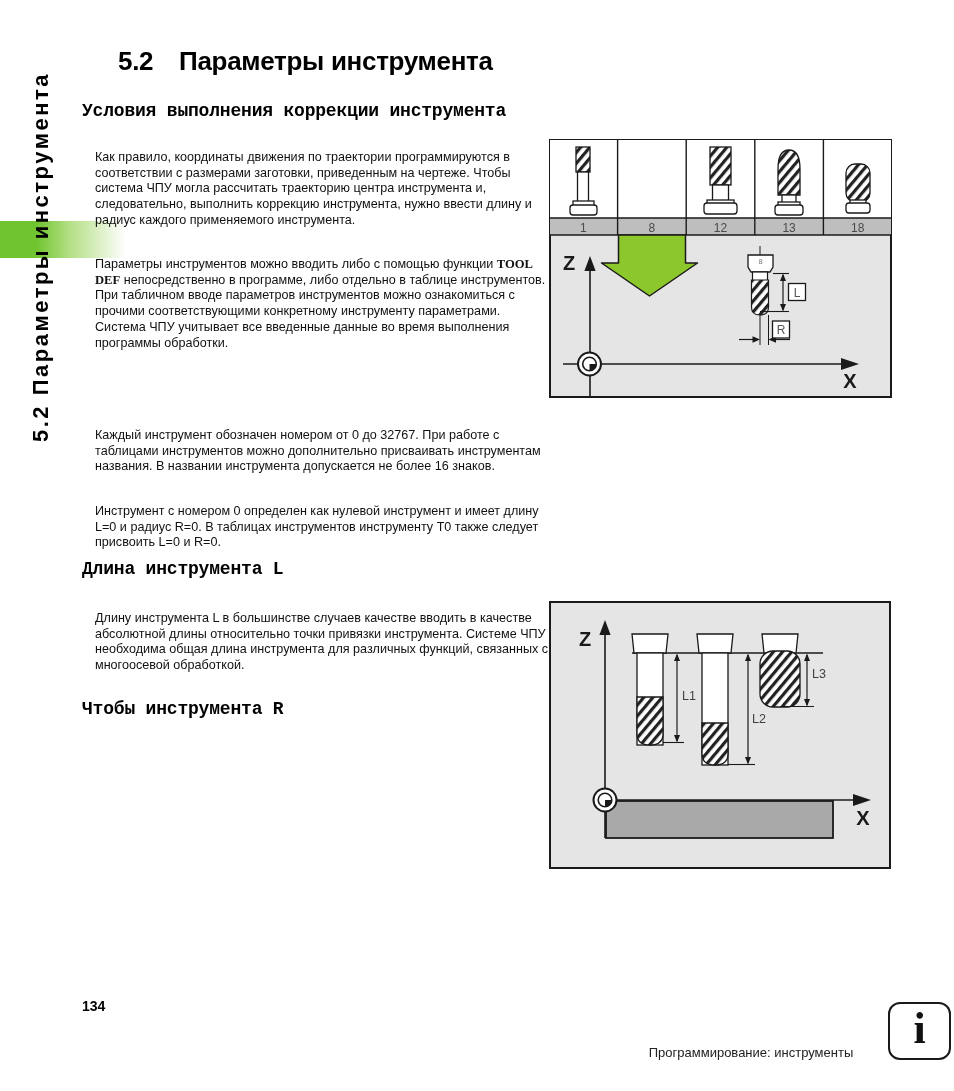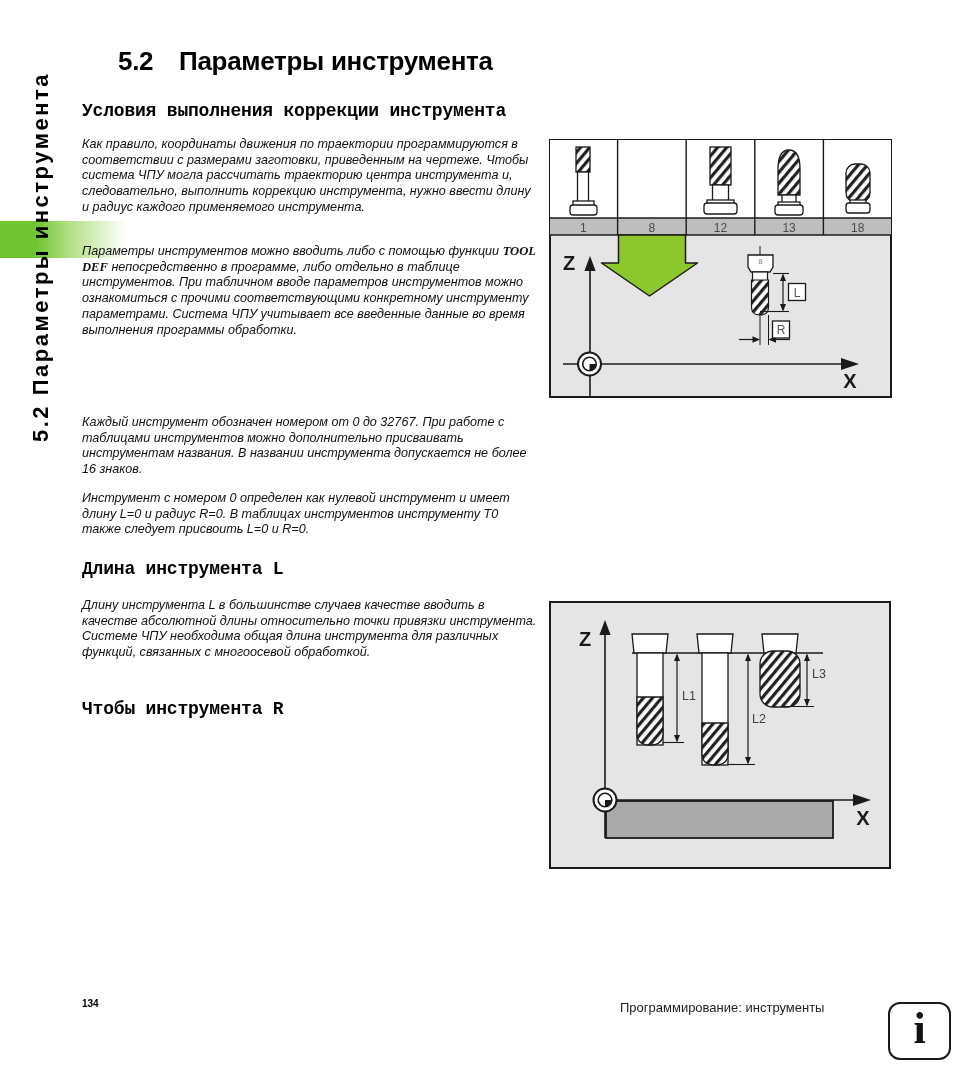--- a/index.html
+++ b/index.html
@@ -11,32 +11,32 @@
     background:linear-gradient(to right,#6FC42F 0px,#6FC42F 36px,rgba(158,214,97,.8) 68px,rgba(255,255,255,0) 126px);}
   .side-title{position:absolute;left:28px;top:50px;width:392px;white-space:nowrap;
     transform-origin:0 0;transform:rotate(-90deg) translateX(-392px);
     font-size:22px;font-weight:bold;letter-spacing:2.5px;color:#000;z-index:1;}
 
   
   .h1{position:absolute;left:82px;top:46px;font-size:26px;font-weight:bold;color:#000;letter-spacing:-.3px;}
   .h1 .num{display:inline-block;width:61px;margin-left:36px;}
   .h2{position:absolute;left:82px;font-size:18px;font-weight:bold;color:#000;letter-spacing:-.2px;font-family:Liberation Mono, monospace;}
   .h2a{top:101px}.h2b{top:375px}.h2c{top:559px}.h2d{top:699px}
-  .para{position:absolute;left:82px;width:458px;font-size:12.6px;line-height:15.7px;color:#111;margin:0;font-style:italic;}
+  .para{position:absolute;left:82px;width:458px;font-size:12.6px;line-height:15.7px;color:#111;margin:13px;}
   .p1{top:137px}.p2{top:244px}.p3{top:415px}.p4{top:491px}.p5{top:598px}.p6{top:735px}
   .code{font-family:"Liberation Serif",serif;font-weight:bold;}
 
   
   .fig{position:absolute;}
   .fig1{left:549px;top:139px;width:343px;height:259px;}
   .fig2{left:549px;top:601px;width:342px;height:268px;}
 
   
-  .pagenum{position:absolute;left:82px;top:998px;font-size:10px;font-weight:bold;color:#000;}
-  .footer-right{position:absolute;left:620px;top:1000px;width:262px;text-align:left;font-size:13px;color:#222;}
+  .pagenum{position:absolute;left:82px;top:998px;font-size:14px;font-weight:bold;color:#000;}
+  .footer-right{position:absolute;left:620px;top:1045px;width:262px;text-align:center;font-size:13px;color:#222;}
   .info-box{position:absolute;left:888px;top:1002px;width:59px;height:54px;background:#fff;
     border:2px solid #1a1a1a;border-radius:12px;display:flex;align-items:center;justify-content:center;}
   .info-box span{font-family:"Liberation Serif",serif;font-weight:bold;font-size:44px;line-height:1;color:#111;transform:translateY(-2px);}
 
   svg text{font-family:"Liberation Sans",sans-serif;}
   .axis-label{font-size:20px;font-weight:bold;fill:#1a1a1a;}
   .dim-label{font-size:12.5px;fill:#3f3f3f;}
   .cellnum{font-size:12px;fill:#4a4a4a;}
 </style>
 </head>

